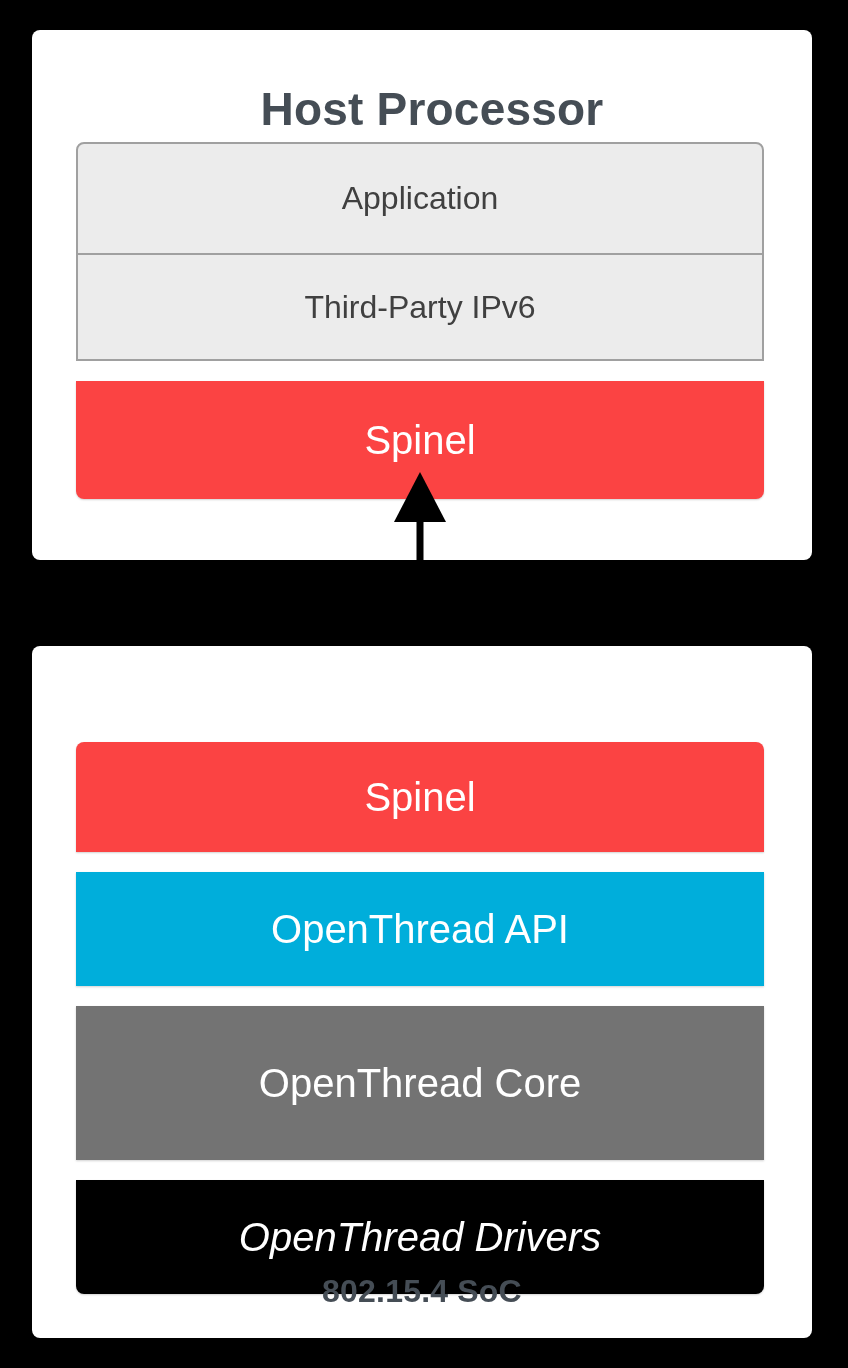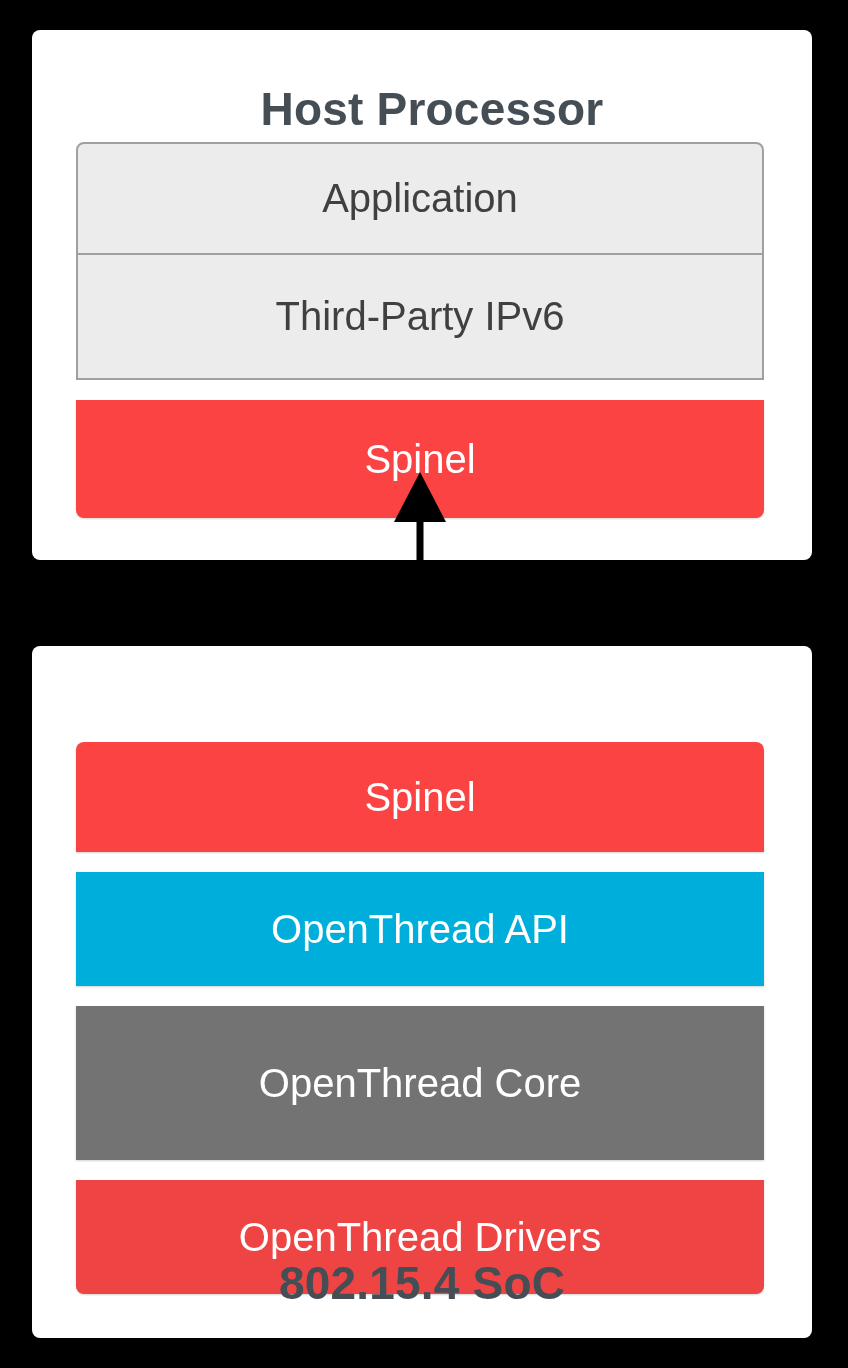--- a/index.html
+++ b/index.html
@@ -55,21 +55,21 @@
 
   #host-title {
     top: 52px;
     font-size: 46px;
     font-weight: bold;
     padding-left: 20px;
   }
 
   #soc-title {
     bottom: 28px;
-    font-size: 46px;
+    font-size: 32px;
     font-weight: 600;
   }
 
   
   .stack {
     position: absolute;
     left: 44px;
     width: 688px;
   }
 
@@ -84,21 +84,21 @@
     justify-content: center;
     text-align: center;
     white-space: nowrap;
   }
 
   
   .layer.grey {
     background: #ececec;
     border: 2px solid #a0a0a0;
     color: #404040;
-    font-size: 40px;
+    font-size: 32px;
     font-weight: normal;
   }
 
   .layer.grey.first {
     border-top-left-radius: 8px;
     border-top-right-radius: 8px;
   }
 
   
   .layer.colored {
@@ -137,21 +137,21 @@
   <div class="card" id="host-card">
 
     <div class="card-title" id="host-title">Host Processor</div>
 
     <div class="stack" id="host-stack">
 
       <div class="layer grey first" style="height:113px;">
         <span>Application</span>
       </div>
 
-      <div class="layer grey" style="height:127px; margin-top:-2px;">
+      <div class="layer grey" style="height:108px; margin-top:-2px;">
         <span>Third-Party IPv6</span>
       </div>
 
       <div class="layer colored round-bottom" style="height:118px; background:#fb4343;">
         <span>Spinel</span>
       </div>
 
     </div>
   </div>
 
@@ -173,21 +173,21 @@
       </div>
 
       <div class="layer colored" style="height:114px; background:#00aedb;text-align:right;">
         <span>OpenThread API</span>
       </div>
 
       <div class="layer colored" style="height:154px; background:#737373;">
         <span>OpenThread Core</span>
       </div>
 
-      <div class="layer colored round-bottom" style="height:114px; background:#ef4444;">
+      <div class="layer colored round-bottom" style="height:114px; background:#000000;font-style:italic;">
         <span>OpenThread Drivers</span>
       </div>
 
     </div>
 
     <div class="card-title" id="soc-title">802.15.4 SoC</div>
   </div>
 
 </div>
 

